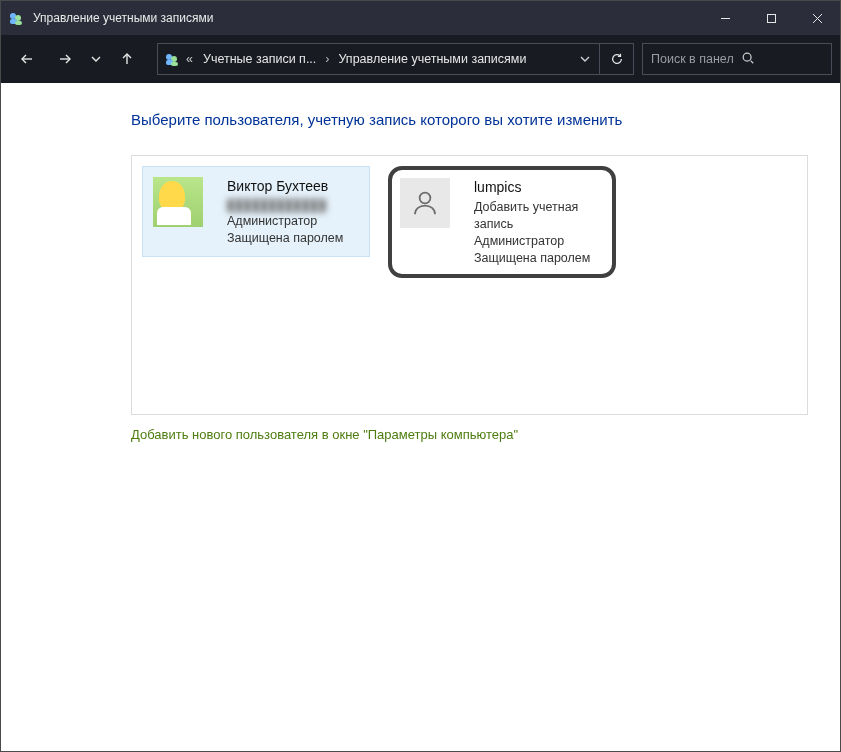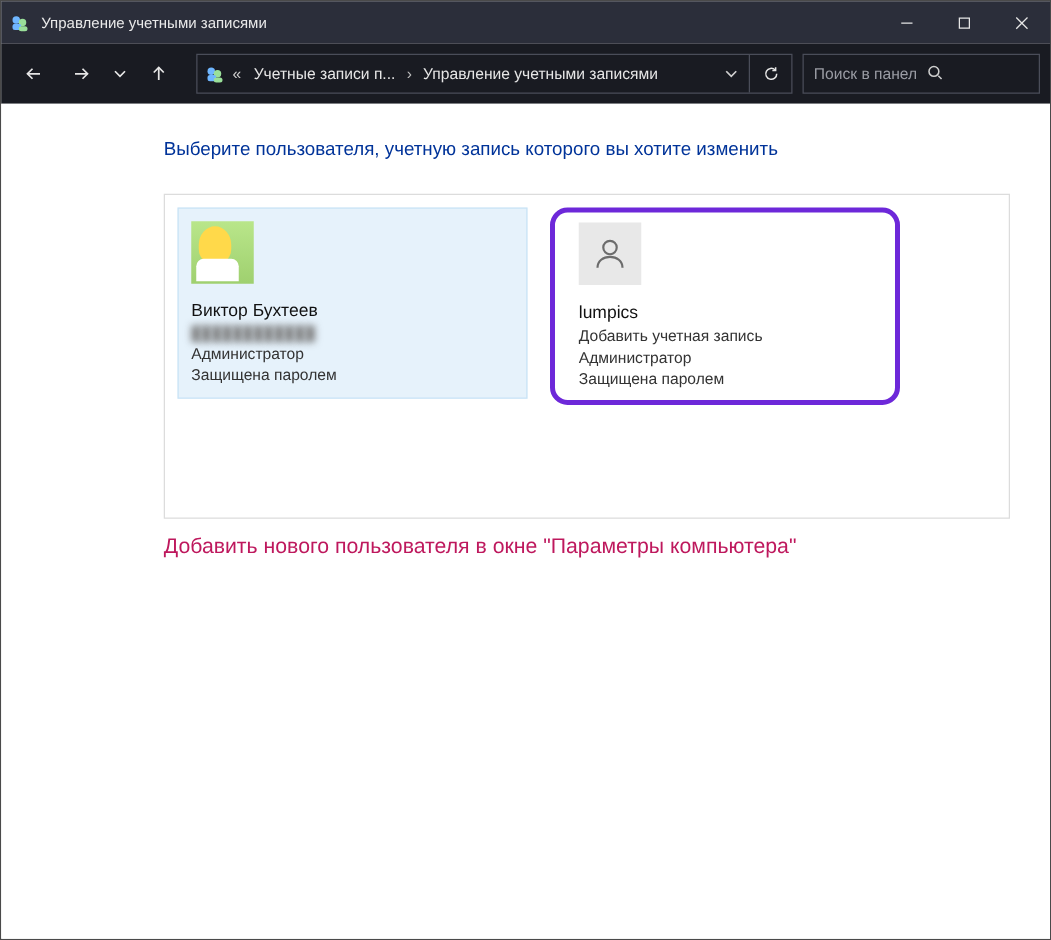--- a/index.html
+++ b/index.html
@@ -77,35 +77,34 @@
   }
   .userbox {
     border:1px solid #dcdcdc;
     height: 260px;
     padding: 10px;
     display:flex;
     gap: 18px;
     align-items:flex-start;
   }
   .card {
-    width: 280px;
+    width: 228px;
     min-height: 86px;
     padding: 10px 12px 10px 10px;
     display:flex;
-    gap: 12px;
-    flex-direction: column;
+    gap: 24px;
   }
   .card.selected{
     background:#e6f2fb;
     border:1px solid #c9e3f6;
   }
   .card.highlight{
-    border:4px solid #6d28d9;
+    border:4px solid #404040;
     border-radius:14px;
-    padding: 8px 19px;
+    padding: 8px 8px;
   }
   .avatar{
     width:50px; height:50px; flex:0 0 50px;
     background:#e8e8e8;
     display:flex; align-items:center; justify-content:center;
   }
   .avatar.simpson{
     background:linear-gradient(#b9e68a,#9fd06f);
     position:relative;
     overflow:hidden;
@@ -119,22 +118,22 @@
     content:"";
     position:absolute; left:4px; bottom:2px;
     width:34px; height:18px; background:#fff; border-radius:6px 6px 0 0;
   }
   .avatar svg{ width:30px; height:30px;}
   .card .info{ font-size:12.5px; color:#333; line-height:1.35;}
   .card .uname{ font-size:14px; color:#111; margin-bottom:2px;}
   .card .blur{ color:transparent; text-shadow:0 0 6px rgba(120,120,120,.9); font-size:11px; letter-spacing:.5px;}
   .addlink{
     margin-top:12px;
-    color:#be185d;
-    font-size:17px;
+    color:#4d7c0f;
+    font-size:13px;
   }
 </style>
 </head>
 <body>
 
 <div class="window">
 
   <div class="titlebar">
     <span class="app-icon">
       <svg width="16" height="16" viewBox="0 0 16 16">

